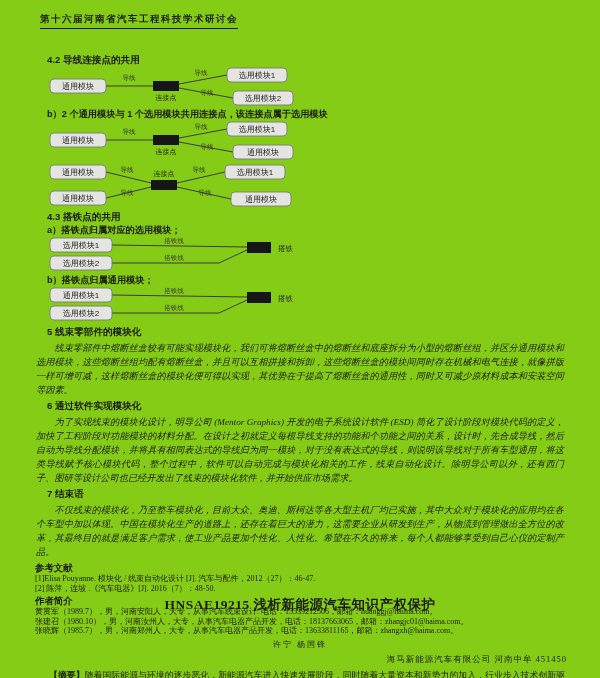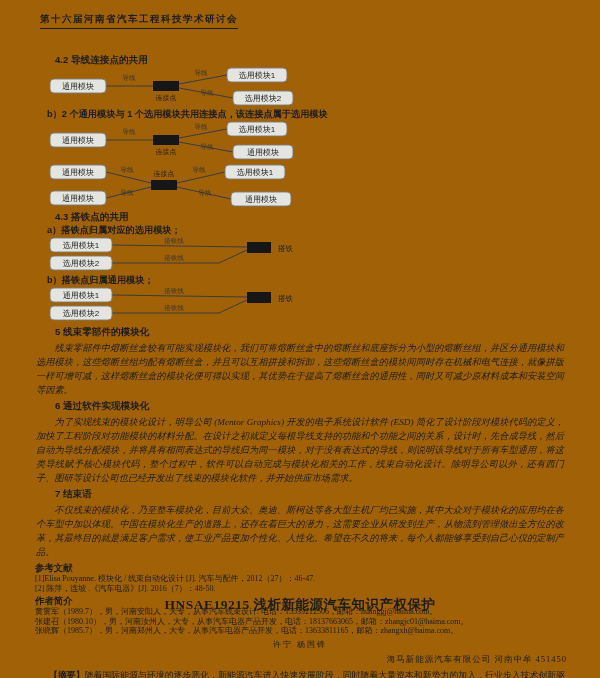--- a/index.html
+++ b/index.html
@@ -1,19 +1,19 @@
 <!DOCTYPE html>
 <html><head>
 <meta charset="utf-8">
 <style>
   html,body{margin:0;padding:0;background:#d8d8d8;}
-  .page{position:relative;width:600px;height:678px;background:#a16207;overflow:hidden;color:#1c1c1c;margin:0 auto;}
+  .page{position:relative;width:600px;height:678px;background:#84cc16;overflow:hidden;color:#1c1c1c;margin:0 auto;}
   .hdr{position:absolute;top:13px;left:40px;font:bold 9.5px "Liberation Sans",sans-serif;letter-spacing:1.5px;border-bottom:1.5px solid #1c1c1c;padding-bottom:2px;}
   .content{position:absolute;top:51px;left:33px;width:534px;font-family:"Liberation Serif","DejaVu Serif",serif;font-size:9.2px;}
-  .sec{font:bold 9.6px "Liberation Sans","DejaVu Sans",sans-serif;margin:3px 0 1px 22px;line-height:12px;}
+  .sec{font:bold 9.6px "Liberation Sans","DejaVu Sans",sans-serif;margin:3px 0 1px 14px;line-height:12px;}
   .item{font:bold 9.2px "Liberation Sans","DejaVu Sans",sans-serif;margin:1px 0 1px 14px;line-height:12px;}
   .diag{display:block;margin:1px 0 1px 16px;}
   .bodyp{margin:3px;text-indent:2em;line-height:14px;text-align:justify;font-style:italic;}
   .subhead{font:bold 9.4px "Liberation Sans","DejaVu Sans",sans-serif;margin:2px 0 1px 2px;line-height:11px;}
   .ref,.bio{margin:0 0 0 2px;font-size:8px;line-height:9.6px;}
   .mbox{fill:#e4e4e1;stroke:#787878;stroke-width:0.9;}
   .cbox{fill:#161616;stroke:none;}
   .wire{stroke:#3c3c3c;stroke-width:1;fill:none;}
   .btxt{font:8px "Liberation Sans","DejaVu Sans",sans-serif;fill:#222;text-anchor:middle;}
   .wlbl{font:6.5px "Liberation Sans","DejaVu Sans",sans-serif;fill:#333;text-anchor:middle;}

